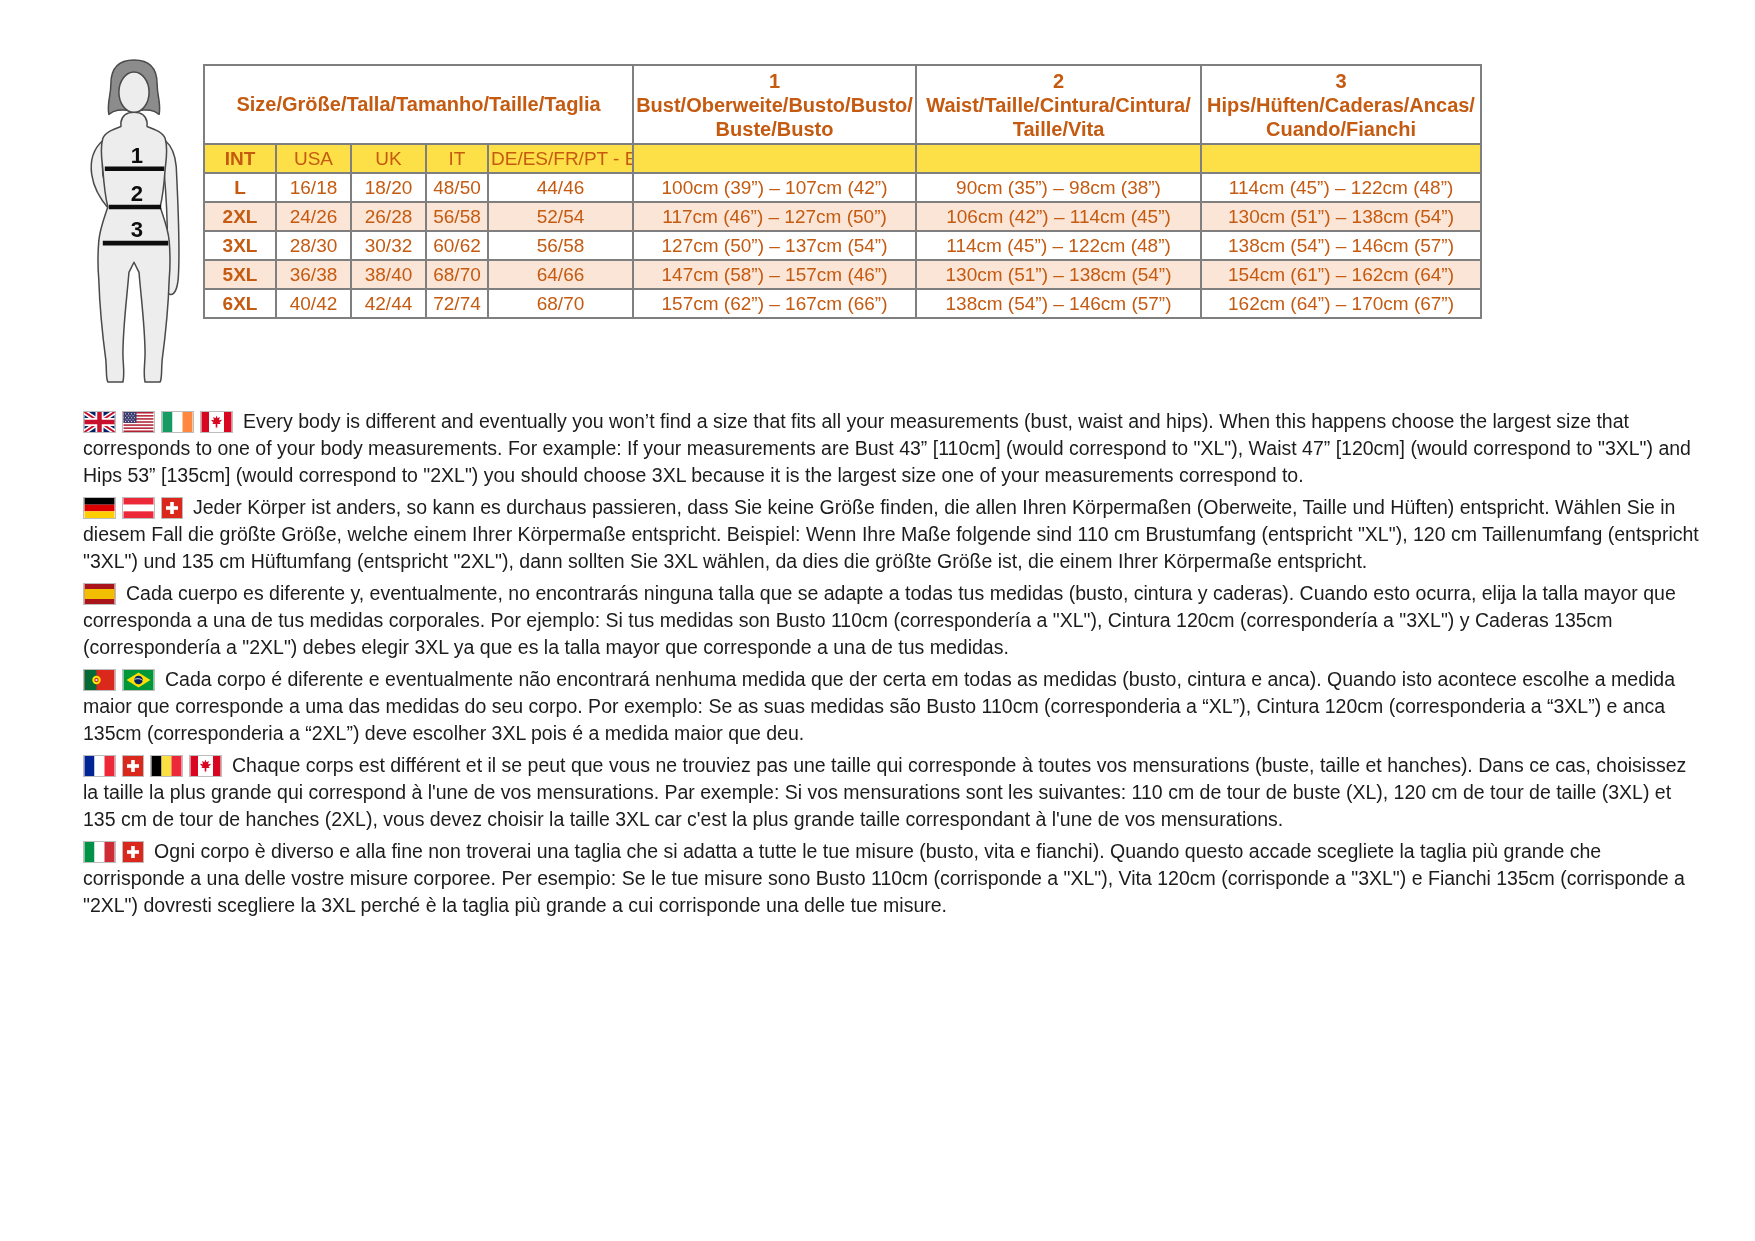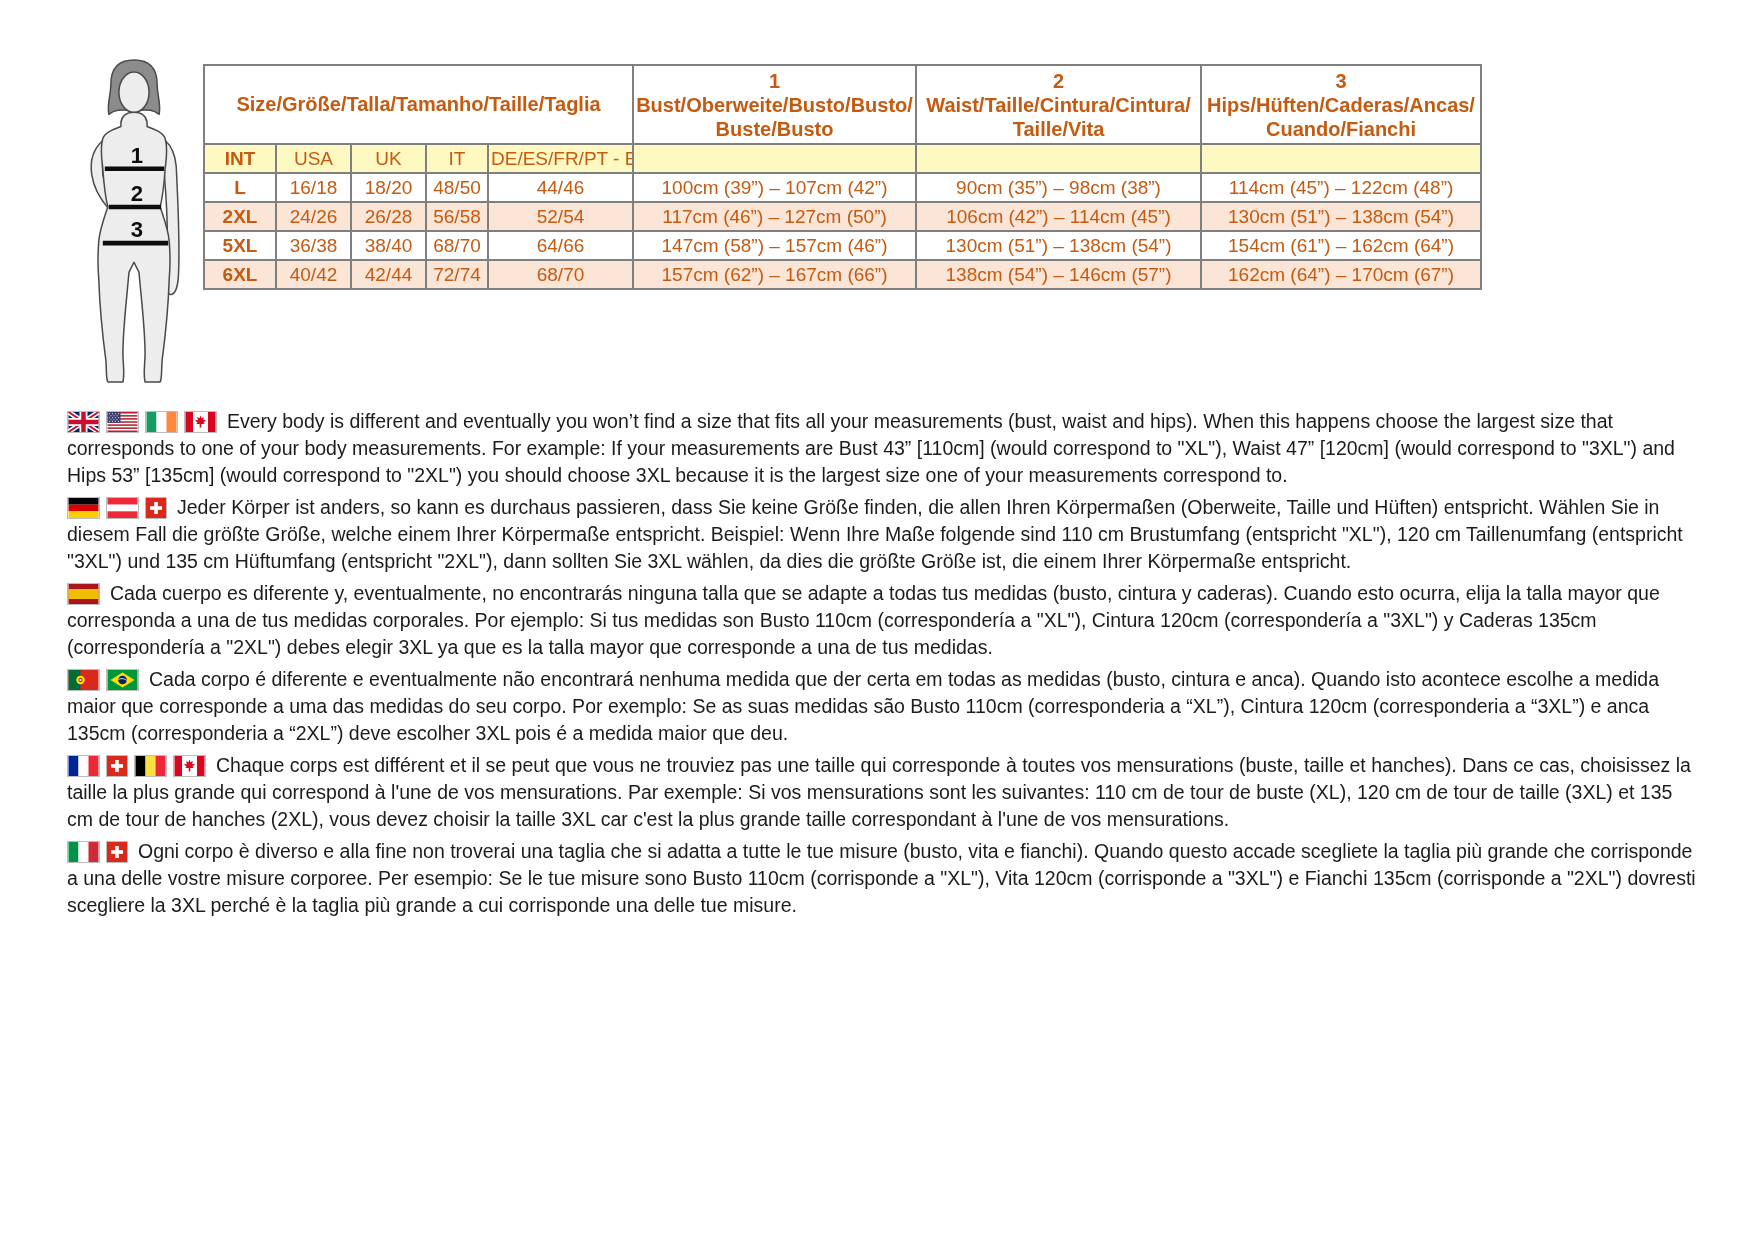--- a/index.html
+++ b/index.html
@@ -26,31 +26,31 @@
     text-align: center;
     vertical-align: middle;
     padding: 0 2px;
     height: 29px;
     line-height: 1.15;
     overflow: hidden;
     white-space: nowrap;
   }
   .size-table thead tr.main-header th { height: 79px; background: #fff; font-weight: bold; font-size: 20px; }
   .measure-th div { line-height: 24px; }
-  .size-table tr.sub-row th, .size-table tr.sub-row td { background: #fef9c3; font-weight: normal; }
+  .size-table tr.sub-row th, .size-table tr.sub-row td { background: #fde047; font-weight: normal; }
   .size-table tr.sub-row th.bold { font-weight: bold; }
   .size-table tbody td.int-cell { font-weight: bold; }
   .size-table tbody tr:nth-child(even) { background: #FBE5D6; }
 
   
   #paragraphs {
     position: absolute; left: 67px; top: 408px; width: 1636px;
     font-size: 19.5px; line-height: 27px; color: #1c1c1c; text-align: left;
   }
-  #paragraphs p { margin: 0 0 5px 0; }
+  #paragraphs p { margin: 0 0 5px 16px; }
   .flag {
     display: inline-block; width: 33px; height: 22px;
     margin-right: 6px; vertical-align: -5px;
     border: 1px solid #bdbdbd; background: #fff;
   }
   .flag svg { display: block; width: 100%; height: 100%; }
   .flag-switzerland { width: 22px; }
   .note-text { margin-left: 4px; }
 </style>
 </head>
@@ -134,20 +134,30 @@
         </tr>
         <tr>
           <td class="int-cell">2XL</td>
           <td class="usa-cell">24/26</td>
           <td class="uk-cell">26/28</td>
           <td class="it-cell">56/58</td>
           <td class="eu-cell">52/54</td>
           <td class="bust-cell">117cm (46”) – 127cm (50”)</td>
           <td class="waist-cell">106cm (42”) – 114cm (45”)</td>
           <td class="hips-cell">130cm (51”) – 138cm (54”)</td>
+        </tr>
+        <tr>
+          <td class="int-cell">3XL</td>
+          <td class="usa-cell">28/30</td>
+          <td class="uk-cell">30/32</td>
+          <td class="it-cell">60/62</td>
+          <td class="eu-cell">56/58</td>
+          <td class="bust-cell">127cm (50”) – 137cm (54”)</td>
+          <td class="waist-cell">114cm (45”) – 122cm (48”)</td>
+          <td class="hips-cell">138cm (54”) – 146cm (57”)</td>
         </tr>
         <tr>
           <td class="int-cell">5XL</td>
           <td class="usa-cell">36/38</td>
           <td class="uk-cell">38/40</td>
           <td class="it-cell">68/70</td>
           <td class="eu-cell">64/66</td>
           <td class="bust-cell">147cm (58”) – 157cm (46”)</td>
           <td class="waist-cell">130cm (51”) – 138cm (54”)</td>
           <td class="hips-cell">154cm (61”) – 162cm (64”)</td>

